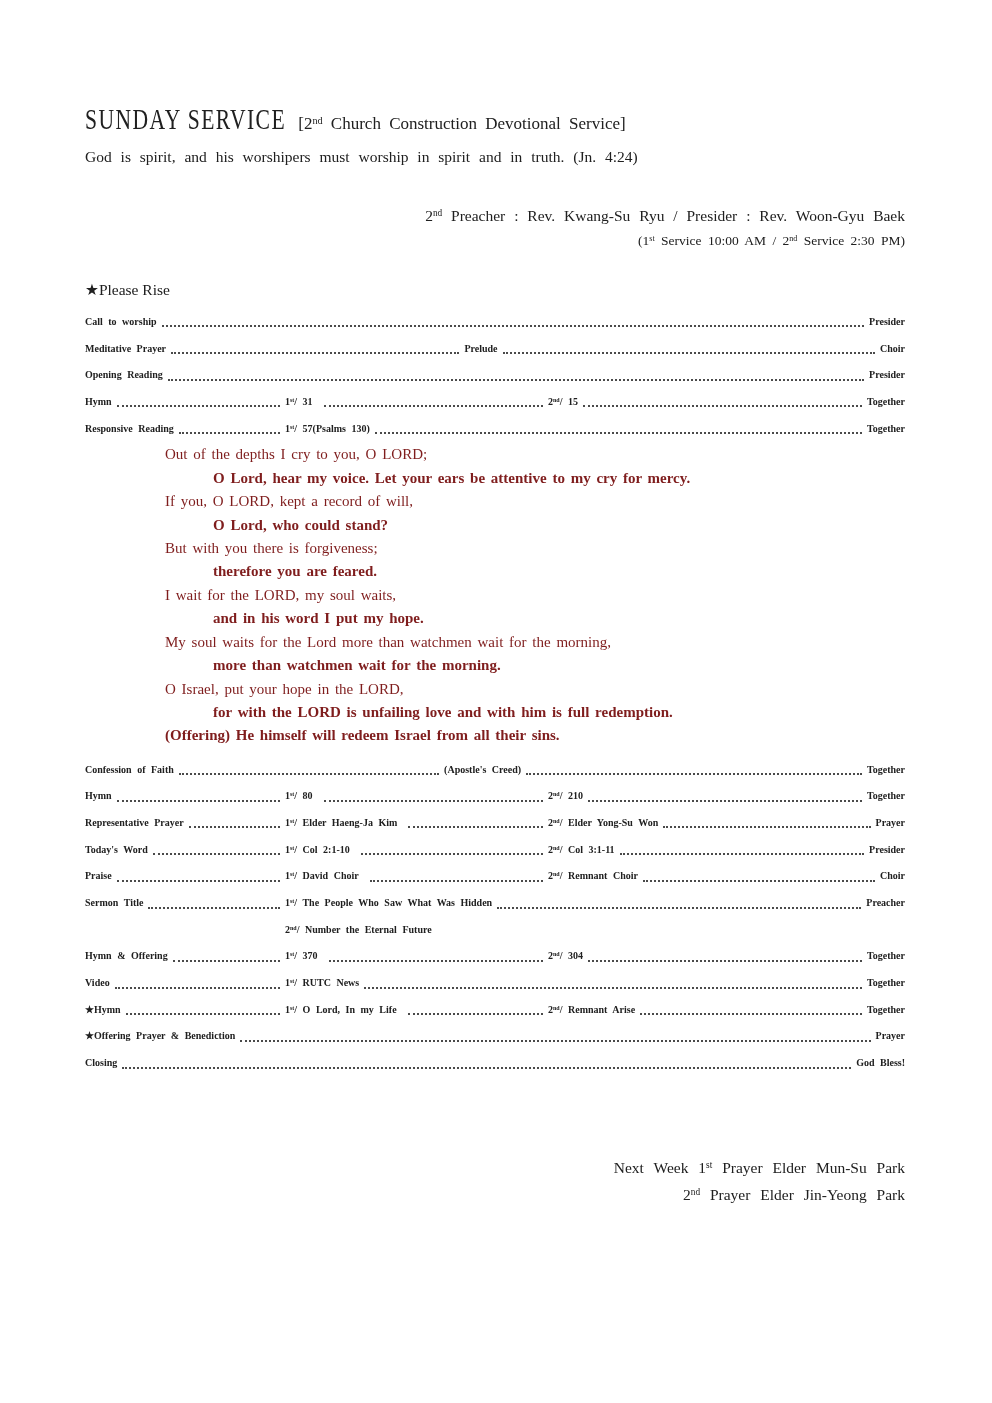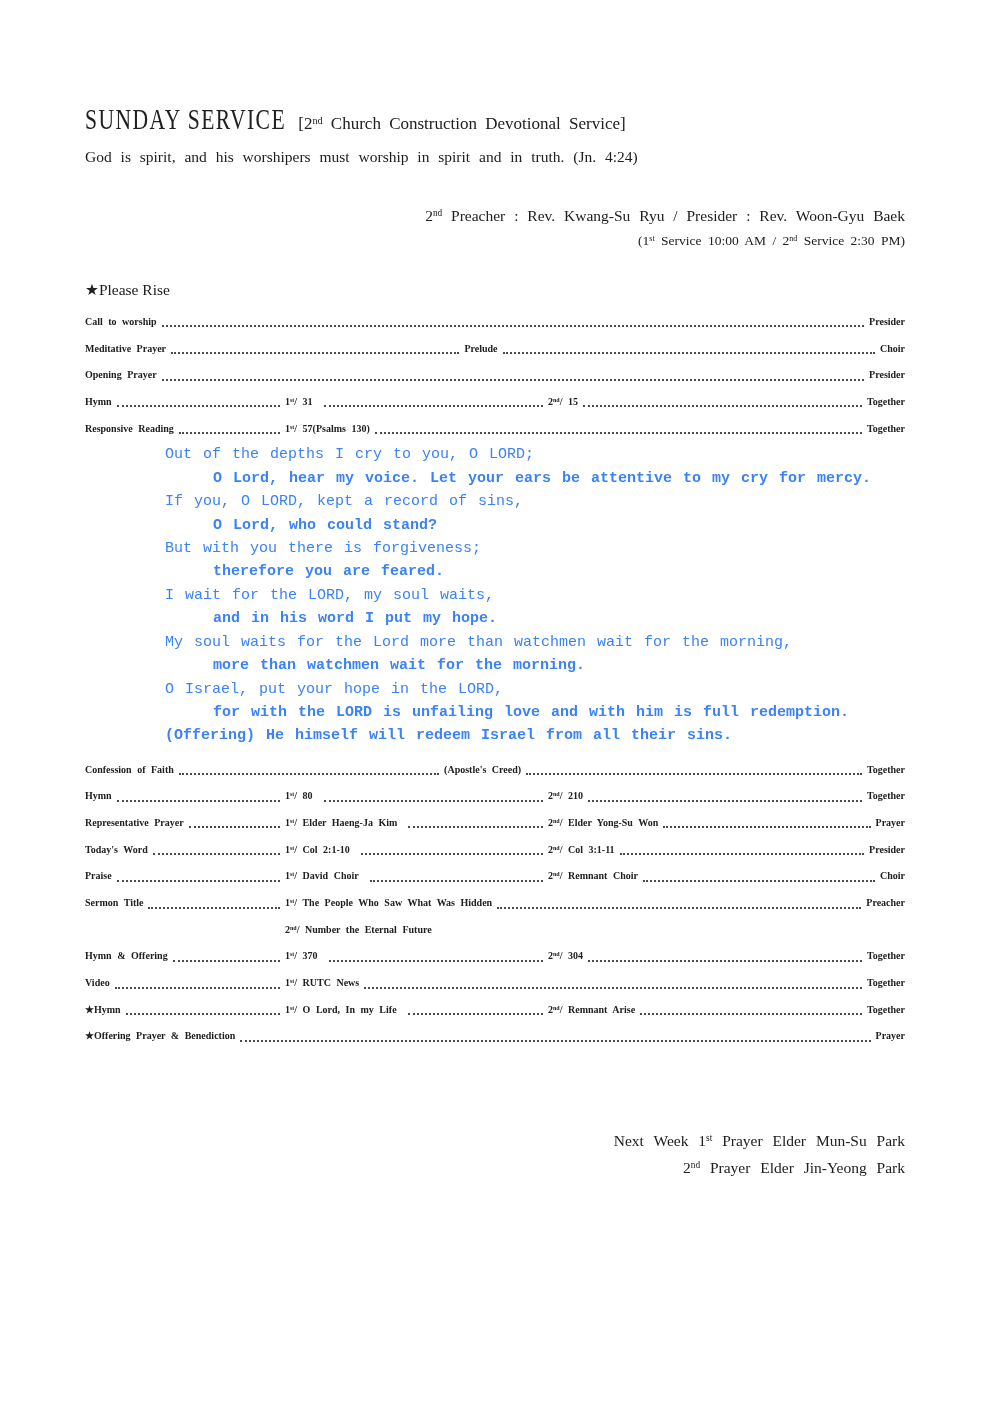--- a/index.html
+++ b/index.html
@@ -35,22 +35,22 @@
   .cell { display:flex; align-items:center; min-width:0; }
   .c1 { flex:0 0 200px; }
   .c2 { flex:0 0 263px;gap:6px; }
   .c3 { flex:1 1 auto; }
   .leader.l2 { flex-grow:1.3; }
   .rgt { white-space:nowrap; }
   .row.cont { padding-left:200px; }
 
   
   .reading {
-    padding:2px 0 8px 80px; font-family:Liberation Mono, monospace;
-    font-size:15px; color:#3b82f6; word-spacing:2px;
+    padding:2px 0 8px 80px; font-family:Liberation Serif, serif;
+    font-size:15px; color:#7f1d1d; word-spacing:2px;
   }
   .reading .line { line-height:23.4px; white-space:nowrap; }
   .reading .b { font-weight:bold; }
   .reading .i1 { padding-left:48px; }
 
   
   .next-week { margin-top:78px; text-align:right; font-size:15.5px; line-height:27px; word-spacing:6px; }
 
   sup { font-size:0.6em; vertical-align:0.5em; line-height:0; letter-spacing:0; }
 </style>
@@ -79,21 +79,21 @@
         <span class="rgt">Presider</span>
       </div>
       <div class="row mid">
         <span class="lbl">Meditative Prayer</span>
         <span class="leader"></span>
         <span class="mid">Prelude</span>
         <span class="leader l2"></span>
         <span class="rgt">Choir</span>
       </div>
       <div class="row simple">
-        <span class="lbl">Opening Prayer</span>
+        <span class="lbl">Opening Reading</span>
         <span class="leader"></span>
         <span class="rgt">Presider</span>
       </div>
       <div class="row two">
         <span class="cell c1">
           <span class="lbl">Hymn</span>
           <span class="leader"></span>
         </span>
         <span class="cell c2">
           <span class="p">1<sup>st</sup>/ 31</span>
@@ -112,21 +112,21 @@
         </span>
         <span class="p">1<sup>st</sup>/ 57(Psalms 130)</span>
         <span class="leader"></span>
         <span class="rgt">Together</span>
       </div>
     </div>
 
   <div class="reading" id="reading">
       <div class="line">Out of the depths I cry to you, O LORD;</div>
       <div class="line b i1">O Lord, hear my voice. Let your ears be attentive to my cry for mercy.</div>
-      <div class="line">If you, O LORD, kept a record of sins,</div>
+      <div class="line">If you, O LORD, kept a record of will,</div>
       <div class="line b i1">O Lord, who could stand?</div>
       <div class="line">But with you there is forgiveness;</div>
       <div class="line b i1">therefore you are feared.</div>
       <div class="line">I wait for the LORD, my soul waits,</div>
       <div class="line b i1">and in his word I put my hope.</div>
       <div class="line">My soul waits for the Lord more than watchmen wait for the morning,</div>
       <div class="line b i1">more than watchmen wait for the morning.</div>
       <div class="line">O Israel, put your hope in the LORD,</div>
       <div class="line b i1">for with the LORD is unfailing love and with him is full redemption.</div>
       <div class="line b">(Offering) He himself will redeem Israel from all their sins.</div>
@@ -249,20 +249,25 @@
           <span class="p">2<sup>nd</sup>/ Remnant Arise</span>
           <span class="leader"></span>
         </span>
         <span class="rgt">Together</span>
       </div>
       <div class="row simple">
         <span class="lbl">★Offering Prayer &amp; Benediction</span>
         <span class="leader"></span>
         <span class="rgt">Prayer</span>
       </div>
+      <div class="row simple">
+        <span class="lbl">Closing</span>
+        <span class="leader"></span>
+        <span class="rgt">God Bless!</span>
+      </div>
     </div>
 
   <div class="next-week">
     <div>Next Week 1<sup>st</sup> Prayer Elder Mun-Su Park</div>
     <div>2<sup>nd</sup> Prayer Elder Jin-Yeong Park</div>
   </div>
 
 </div>
 
 </body></html>

